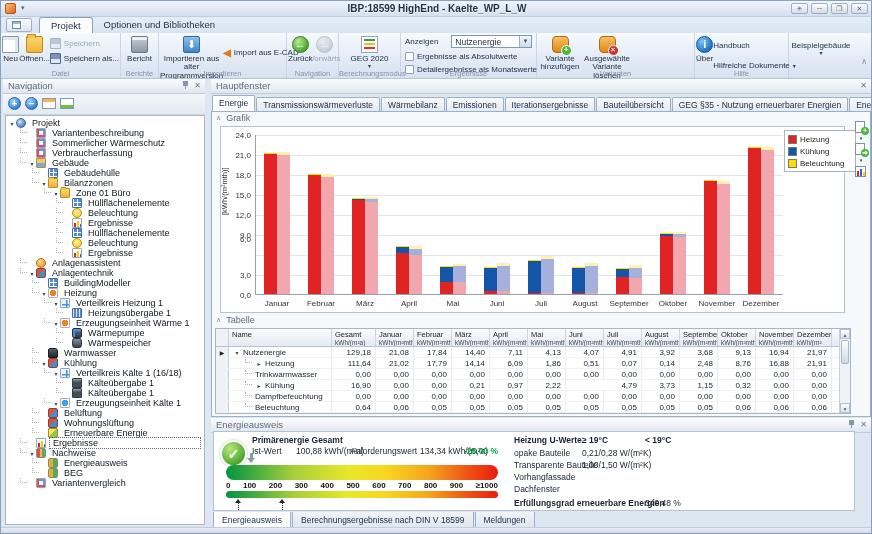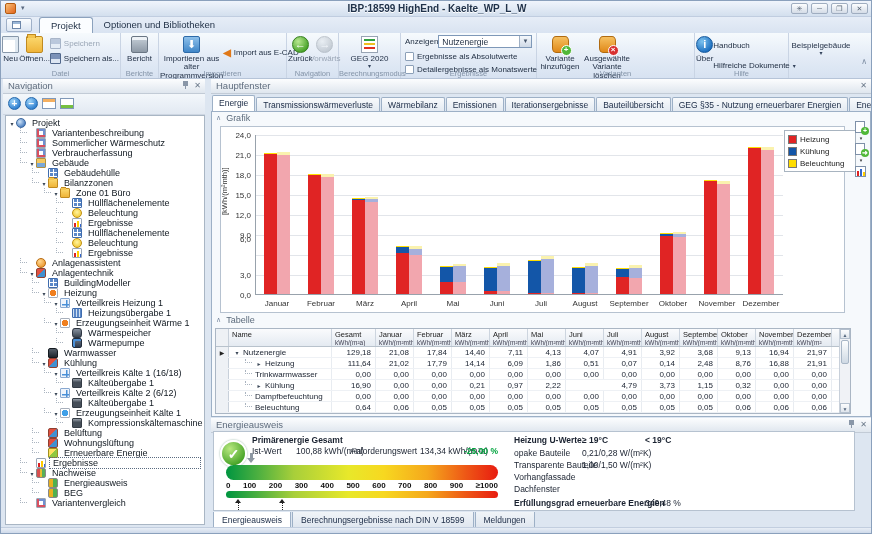--- a/index.html
+++ b/index.html
@@ -298,21 +298,21 @@
           <i style="background:#f0c020"></i>
           <i style="background:#e03020"></i>
       </span>
       <span>GEG 2020</span>
       <span class="ddarrow">▾</span>
     </div>
     <div class="rgroup-label">Berechnungsmodus</div>
   </div>
 
   <div class="rgroup" style="width:136px;display:block;padding:2px 4px 11px">
-    <div style="display:flex;align-items:center;gap:0">
+    <div style="display:flex;align-items:center;gap:13px">
       <span style="font-size:8px">Anzeigen</span>
       <div class="combo" style="flex:1">
         <span>Nutzenergie</span>
         <span class="arrow">▼</span>
       </div>
     </div>
     <div class="smallbtn" style="margin-top:2px">
       <span class="cb"></span>
       <span>Ergebnisse als Absolutwerte</span>
     </div>
@@ -519,31 +519,31 @@
       <span style="width: 38px; flex: 0 0 auto;"></span>
       <span class="tconn"></span>
       <span class="texp">▾</span>
       <span class="ticon ic-heat"></span>
       <span class="tlabel">Erzeugungseinheit Wärme 1</span>
     </div>
     <div class="trow">
       <span style="width: 50px; flex: 0 0 auto;"></span>
       <span class="tconn"></span>
       <span class="texp"></span>
+      <span class="ticon ic-pump"></span>
+      <span class="tlabel">Wärmepumpe</span>
+    </div>
+    <div class="trow">
+      <span style="width: 50px; flex: 0 0 auto;"></span>
+      <span class="tconn"></span>
+      <span class="texp"></span>
       <span class="ticon ic-tank"></span>
       <span class="tlabel">Wärmespeicher</span>
     </div>
     <div class="trow">
-      <span style="width: 50px; flex: 0 0 auto;"></span>
-      <span class="tconn"></span>
-      <span class="texp"></span>
-      <span class="ticon ic-pump"></span>
-      <span class="tlabel">Wärmepumpe</span>
-    </div>
-    <div class="trow">
       <span style="width: 26px; flex: 0 0 auto;"></span>
       <span class="tconn"></span>
       <span class="texp"></span>
       <span class="ticon ic-water"></span>
       <span class="tlabel">Warmwasser</span>
     </div>
     <div class="trow">
       <span style="width: 26px; flex: 0 0 auto;"></span>
       <span class="tconn"></span>
       <span class="texp">▾</span>
@@ -558,46 +558,32 @@
       <span class="tlabel">Verteilkreis Kälte 1 (16/18)</span>
     </div>
     <div class="trow">
       <span style="width: 50px; flex: 0 0 auto;"></span>
       <span class="tconn"></span>
       <span class="texp"></span>
       <span class="ticon ic-dark"></span>
       <span class="tlabel">Kälteübergabe 1</span>
     </div>
     <div class="trow">
-      <span style="width: 38px; flex: 0 0 auto;"></span>
-      <span class="tconn"></span>
-      <span class="texp">▾</span>
-      <span class="ticon ic-fan"></span>
-      <span class="tlabel">Verteilkreis Kälte 2 (6/12)</span>
-    </div>
-    <div class="trow">
       <span style="width: 50px; flex: 0 0 auto;"></span>
       <span class="tconn"></span>
       <span class="texp"></span>
       <span class="ticon ic-dark"></span>
       <span class="tlabel">Kälteübergabe 1</span>
     </div>
     <div class="trow">
       <span style="width: 38px; flex: 0 0 auto;"></span>
       <span class="tconn"></span>
       <span class="texp">▾</span>
       <span class="ticon ic-cold"></span>
       <span class="tlabel">Erzeugungseinheit Kälte 1</span>
-    </div>
-    <div class="trow">
-      <span style="width: 50px; flex: 0 0 auto;"></span>
-      <span class="tconn"></span>
-      <span class="texp"></span>
-      <span class="ticon ic-dark"></span>
-      <span class="tlabel">Kompressionskältemaschine</span>
     </div>
     <div class="trow">
       <span style="width: 26px; flex: 0 0 auto;"></span>
       <span class="tconn"></span>
       <span class="texp"></span>
       <span class="ticon ic-hvac"></span>
       <span class="tlabel">Belüftung</span>
     </div>
     <div class="trow">
       <span style="width: 26px; flex: 0 0 auto;"></span>

